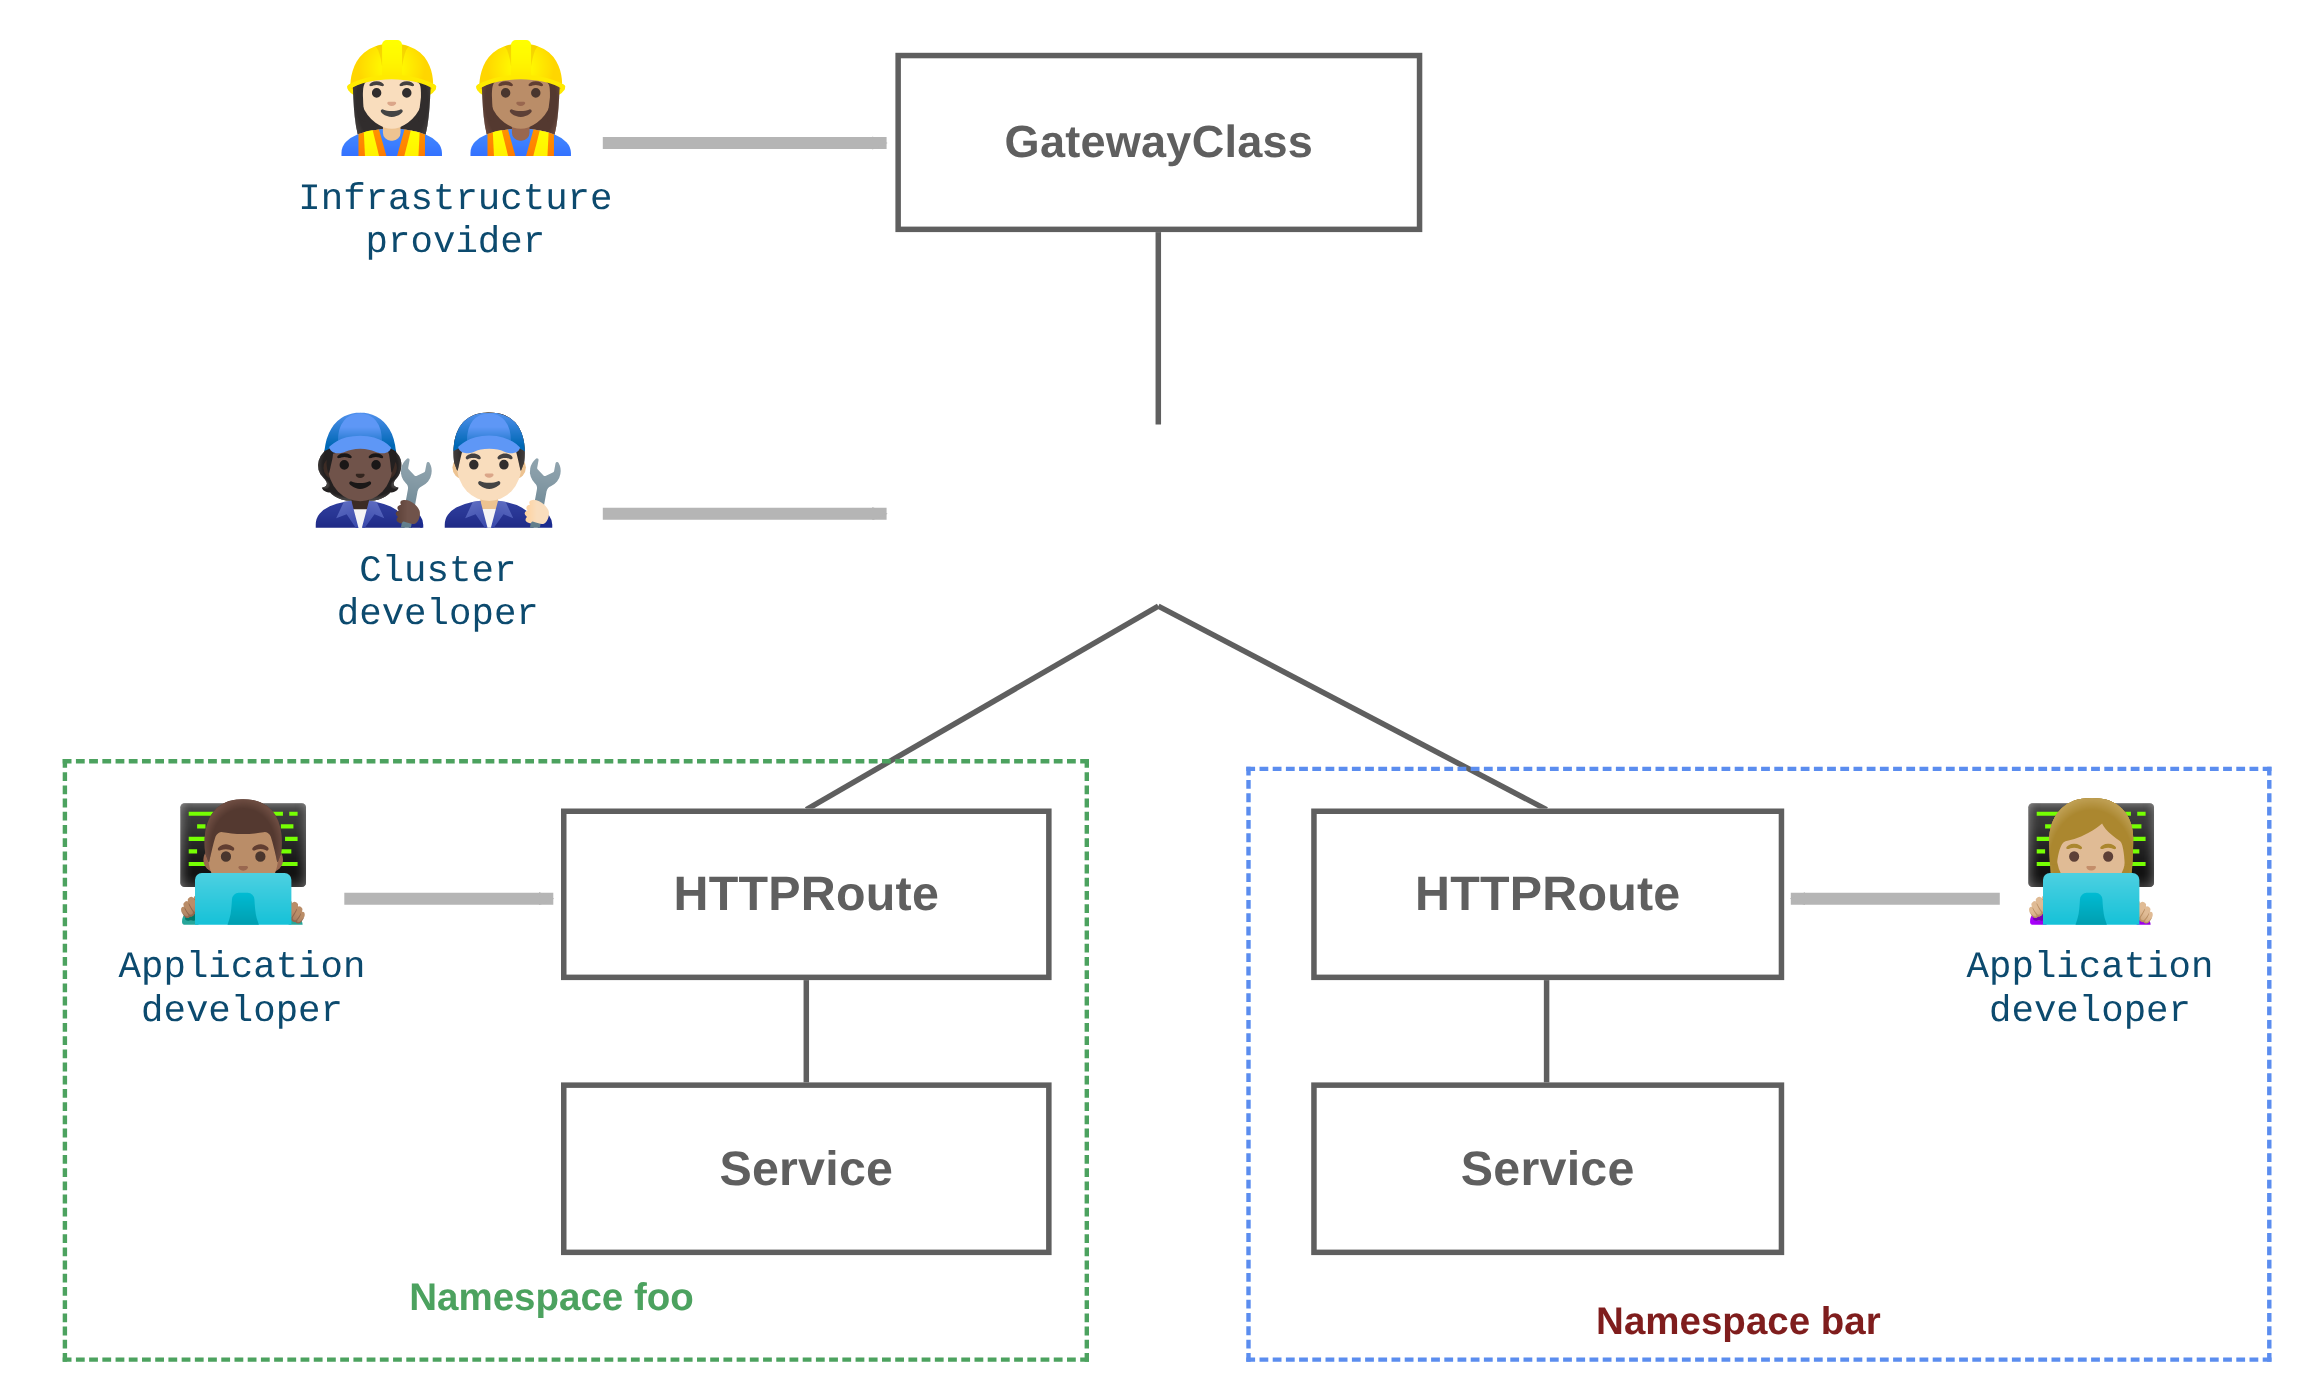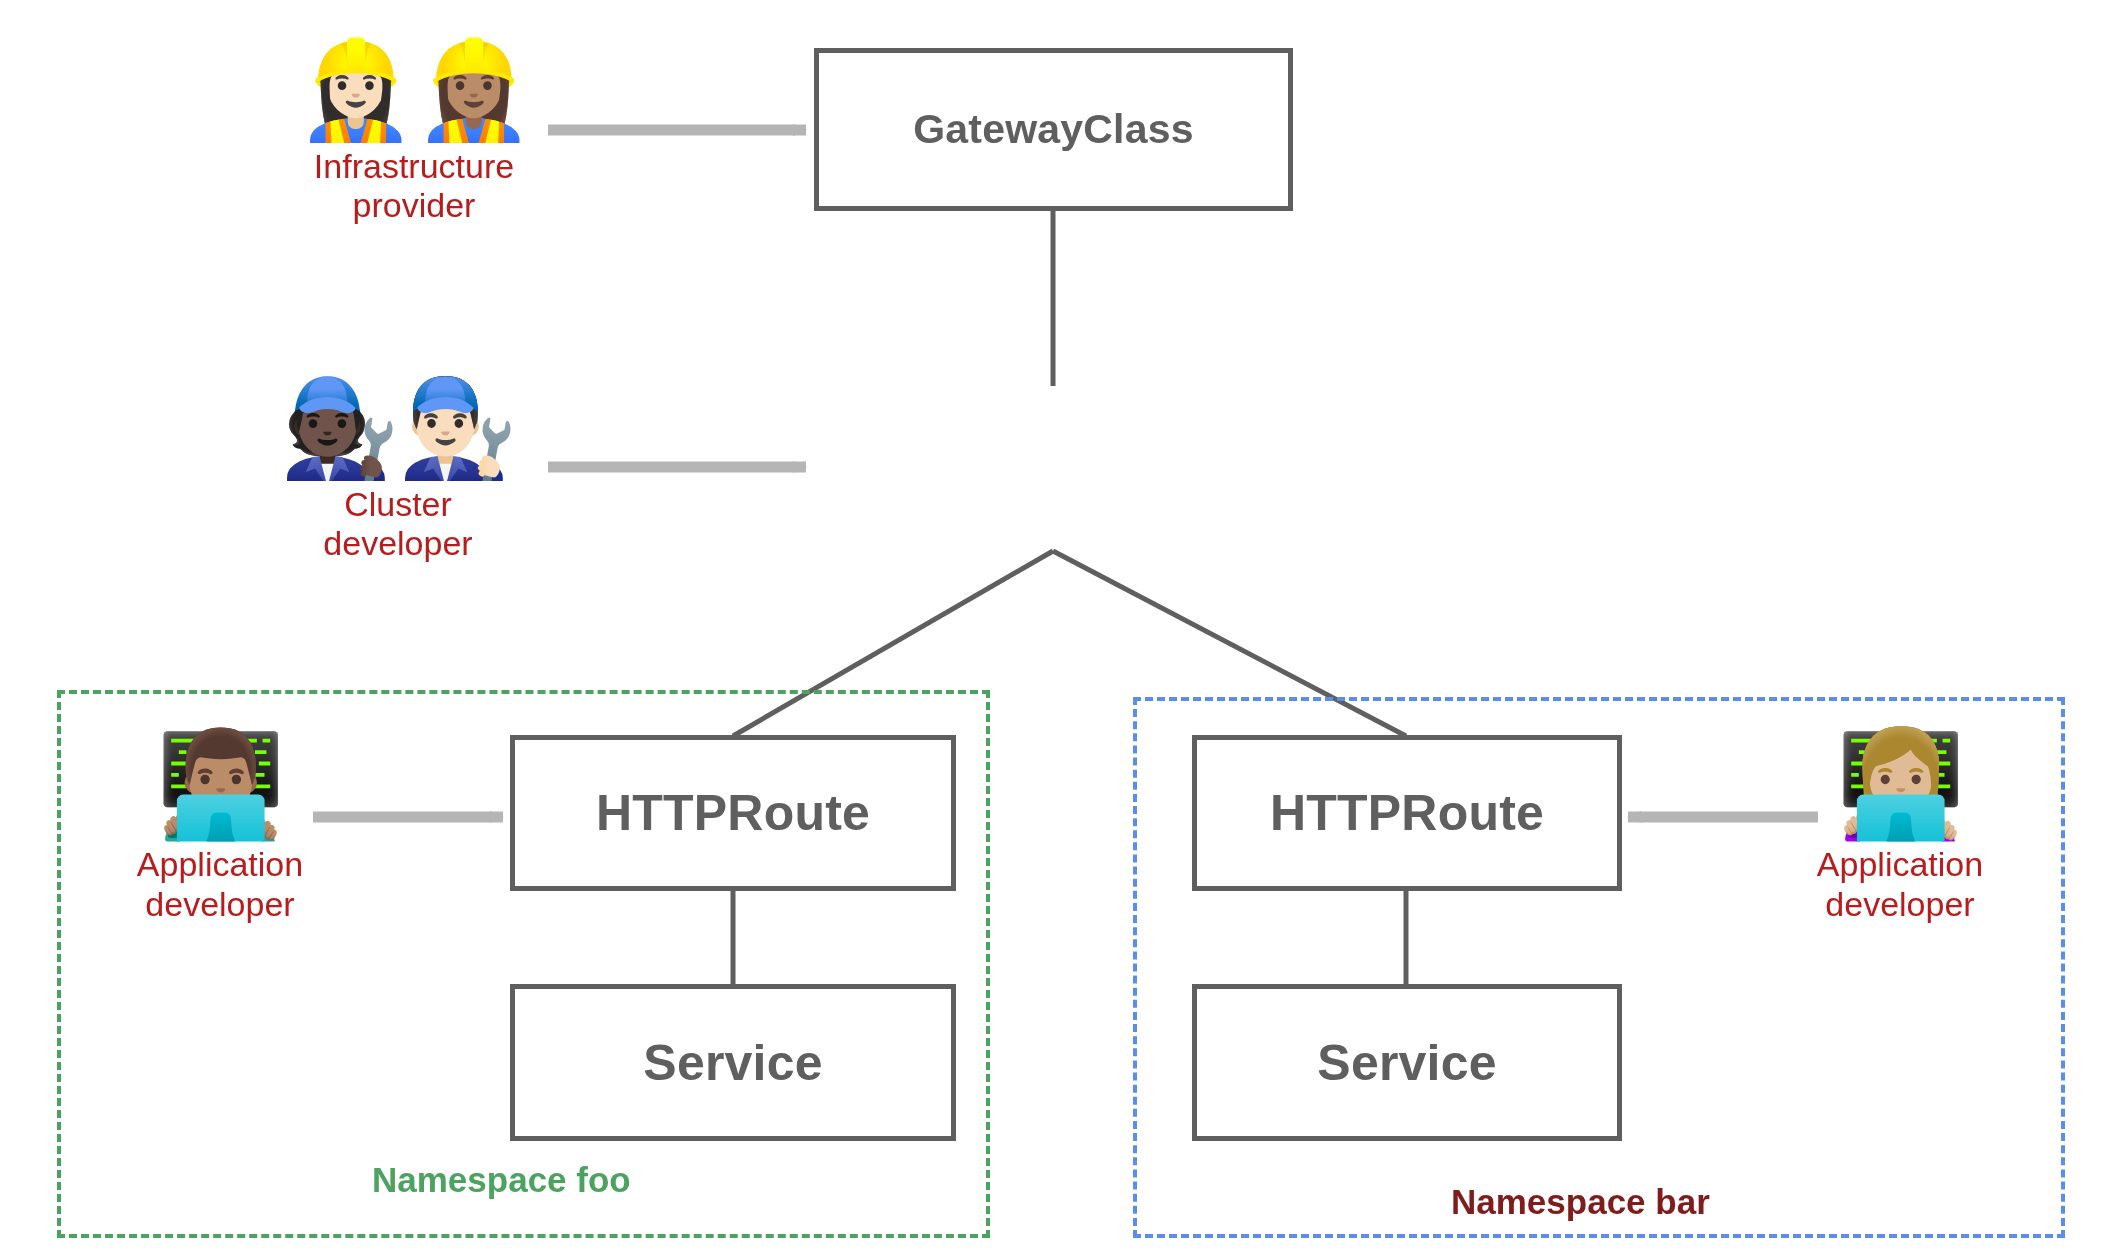--- a/index.html
+++ b/index.html
@@ -36,21 +36,21 @@
     align-items: center;
     justify-content: center;
   }
   .node .node-label {
     color: #5f5f5f;
     font-weight: bold;
     letter-spacing: 0.2px;
     white-space: nowrap;
   }
   .node-lg .node-label { font-size: 41px; }
-  .node-md .node-label { font-size: 50px; }
+  .node-md .node-label { font-size: 44px; }
 
   
   .ns {
     position: absolute;
     box-sizing: border-box;
     background: transparent;
   }
   .ns-foo { border: 4px dashed #4ca25f; }
   .ns-bar { border: 4px dashed #5b8def; }
   .ns-label {
@@ -69,25 +69,26 @@
     width: 300px;
   }
   .persona .glyphs {
     font-size: 96px;
     line-height: 1.05;
     white-space: nowrap;
     letter-spacing: -2px;
   }
   .persona .glyphs.single { font-size: 104px; }
   .persona .caption {
-    margin-top: 6px;
+    margin-top: 22px;
     font-size: 34px;
     line-height: 1.16;
-    color: #b91c1c;
+    color: #0c4a6e;
     white-space: pre-line;
+    font-family: Liberation Mono, monospace;
   }
 </style>
 </head>
 <body>
 
 <div id="canvas">
 
   <svg id="wires" viewBox="0 0 2112 1258" width="2112" height="1258" xmlns="http://www.w3.org/2000/svg">
     <defs>
       <marker id="ah" markerWidth="14" markerHeight="12" refX="13" refY="6" orient="auto" markerUnits="userSpaceOnUse">

